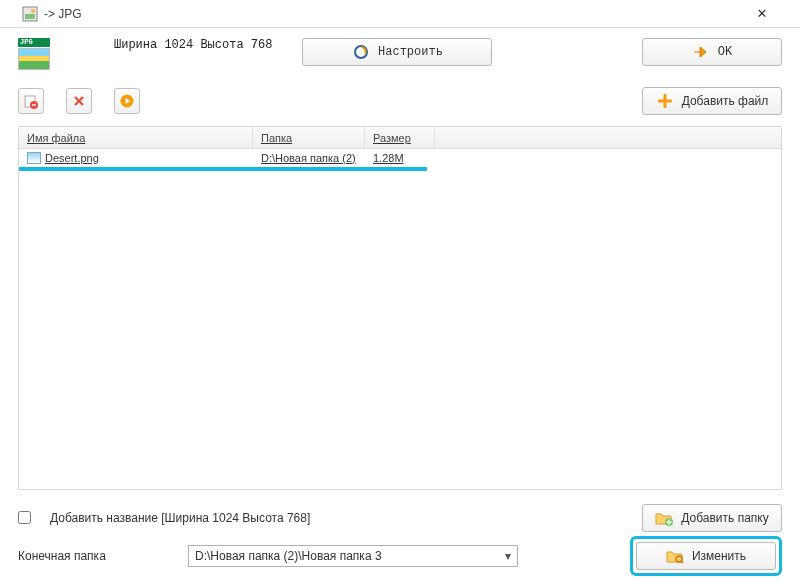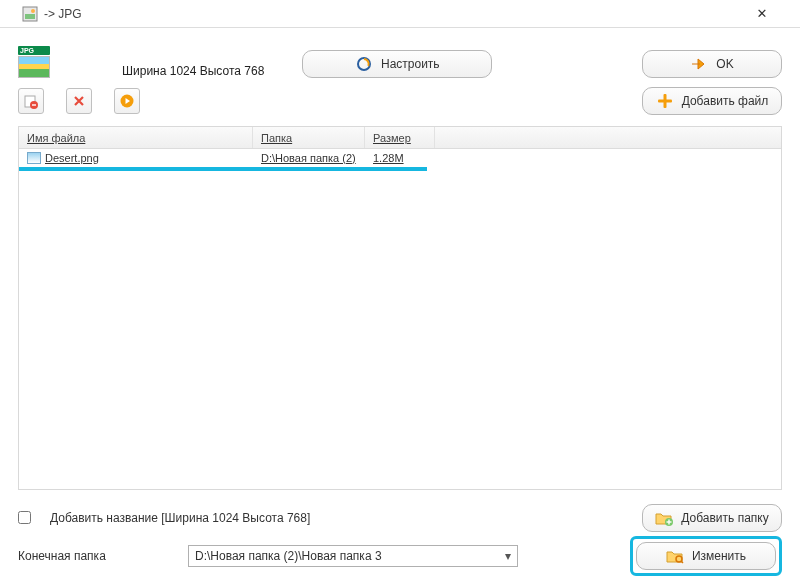--- a/index.html
+++ b/index.html
@@ -5,29 +5,29 @@
 * { box-sizing: border-box; margin: 0; padding: 0; }
 body { font-family: "Segoe UI", Tahoma, sans-serif; font-size: 12px; color: #333; background: #fff; width: 800px; height: 584px; overflow: hidden; }
 
 .titlebar { height: 28px; display: flex; align-items: center; padding: 0 22px; border-bottom: 1px solid #ddd; }
 .titlebar .app-icon { width: 16px; height: 16px; margin-right: 6px; }
 .titlebar .title { flex: 1; font-size: 12px; color: #444; }
 .titlebar .close { width: 32px; text-align: center; font-size: 13px; color: #333; cursor: pointer; }
 
 .content { padding: 10px 18px 12px 18px; display: flex; flex-direction: column; height: 556px; }
 
-.row1 { display: flex; align-items: flex-end; height: 40px; margin-bottom: 8px; gap: 18px; }
+.row1 { display: flex; align-items: flex-start; height: 40px; margin-bottom: 8px; gap: 10px; font-family: Liberation Mono, monospace; }
 .jpg-icon { width: 32px; height: 32px; display: flex; flex-direction: column; }
 .jpg-label { background: #0b8a4a; color: #fff; font-size: 7px; font-weight: bold; padding: 0 2px; line-height: 9px; border-radius: 1px; }
 .jpg-pic { flex: 1; background: linear-gradient(to top, #5cb85c 40%, #ffd54f 40%, #ffd54f 65%, #81d4fa 65%); border: 1px solid #bbb; margin-top: 1px; }
 
 .dims { margin-left: 54px; font-size: 12px; color: #222; }
 .spacer { flex: 1; }
 
-.btn { height: 28px; background: linear-gradient(#fdfdfd, #f0f0f0); border: 1px solid #b8b8b8; border-radius: 10px; display: inline-flex; align-items: center; justify-content: center; cursor: pointer; font-size: 12px; color: #333; padding: 8px 12px; gap: 8px; }
+.btn { height: 28px; background: linear-gradient(#fdfdfd, #f0f0f0); border: 1px solid #b8b8b8; border-radius: 3px; display: inline-flex; align-items: center; justify-content: center; cursor: pointer; font-size: 12px; color: #333; padding: 8px 12px; gap: 8px; }
 .btn .ico { width: 18px; height: 18px; display: flex; align-items: center; justify-content: center; }
 .btn-wide { width: 140px; }
 .btn-conf { width: 190px; margin-left: 20px; }
 
 .row2 { display: flex; align-items: center; height: 30px; margin-bottom: 10px; gap: 22px; }
 .small-btn { width: 26px; height: 26px; background: linear-gradient(#fdfdfd, #f0f0f0); border: 1px solid #c0c0c0; border-radius: 3px; display: inline-flex; align-items: center; justify-content: center; cursor: pointer; }
 
 .table-wrap { flex: 1; border: 1px solid #d9d9d9; background: #fff; overflow: hidden; display: flex; flex-direction: column; text-decoration: underline; }
 .thead { display: flex; background: linear-gradient(#fafafa, #efefef); border-bottom: 1px solid #dcdcdc; height: 22px; align-items: center; font-size: 11px; color: #444; }
 .th { padding: 0 8px; border-right: 1px solid #e2e2e2; height: 100%; display: flex; align-items: center; }

